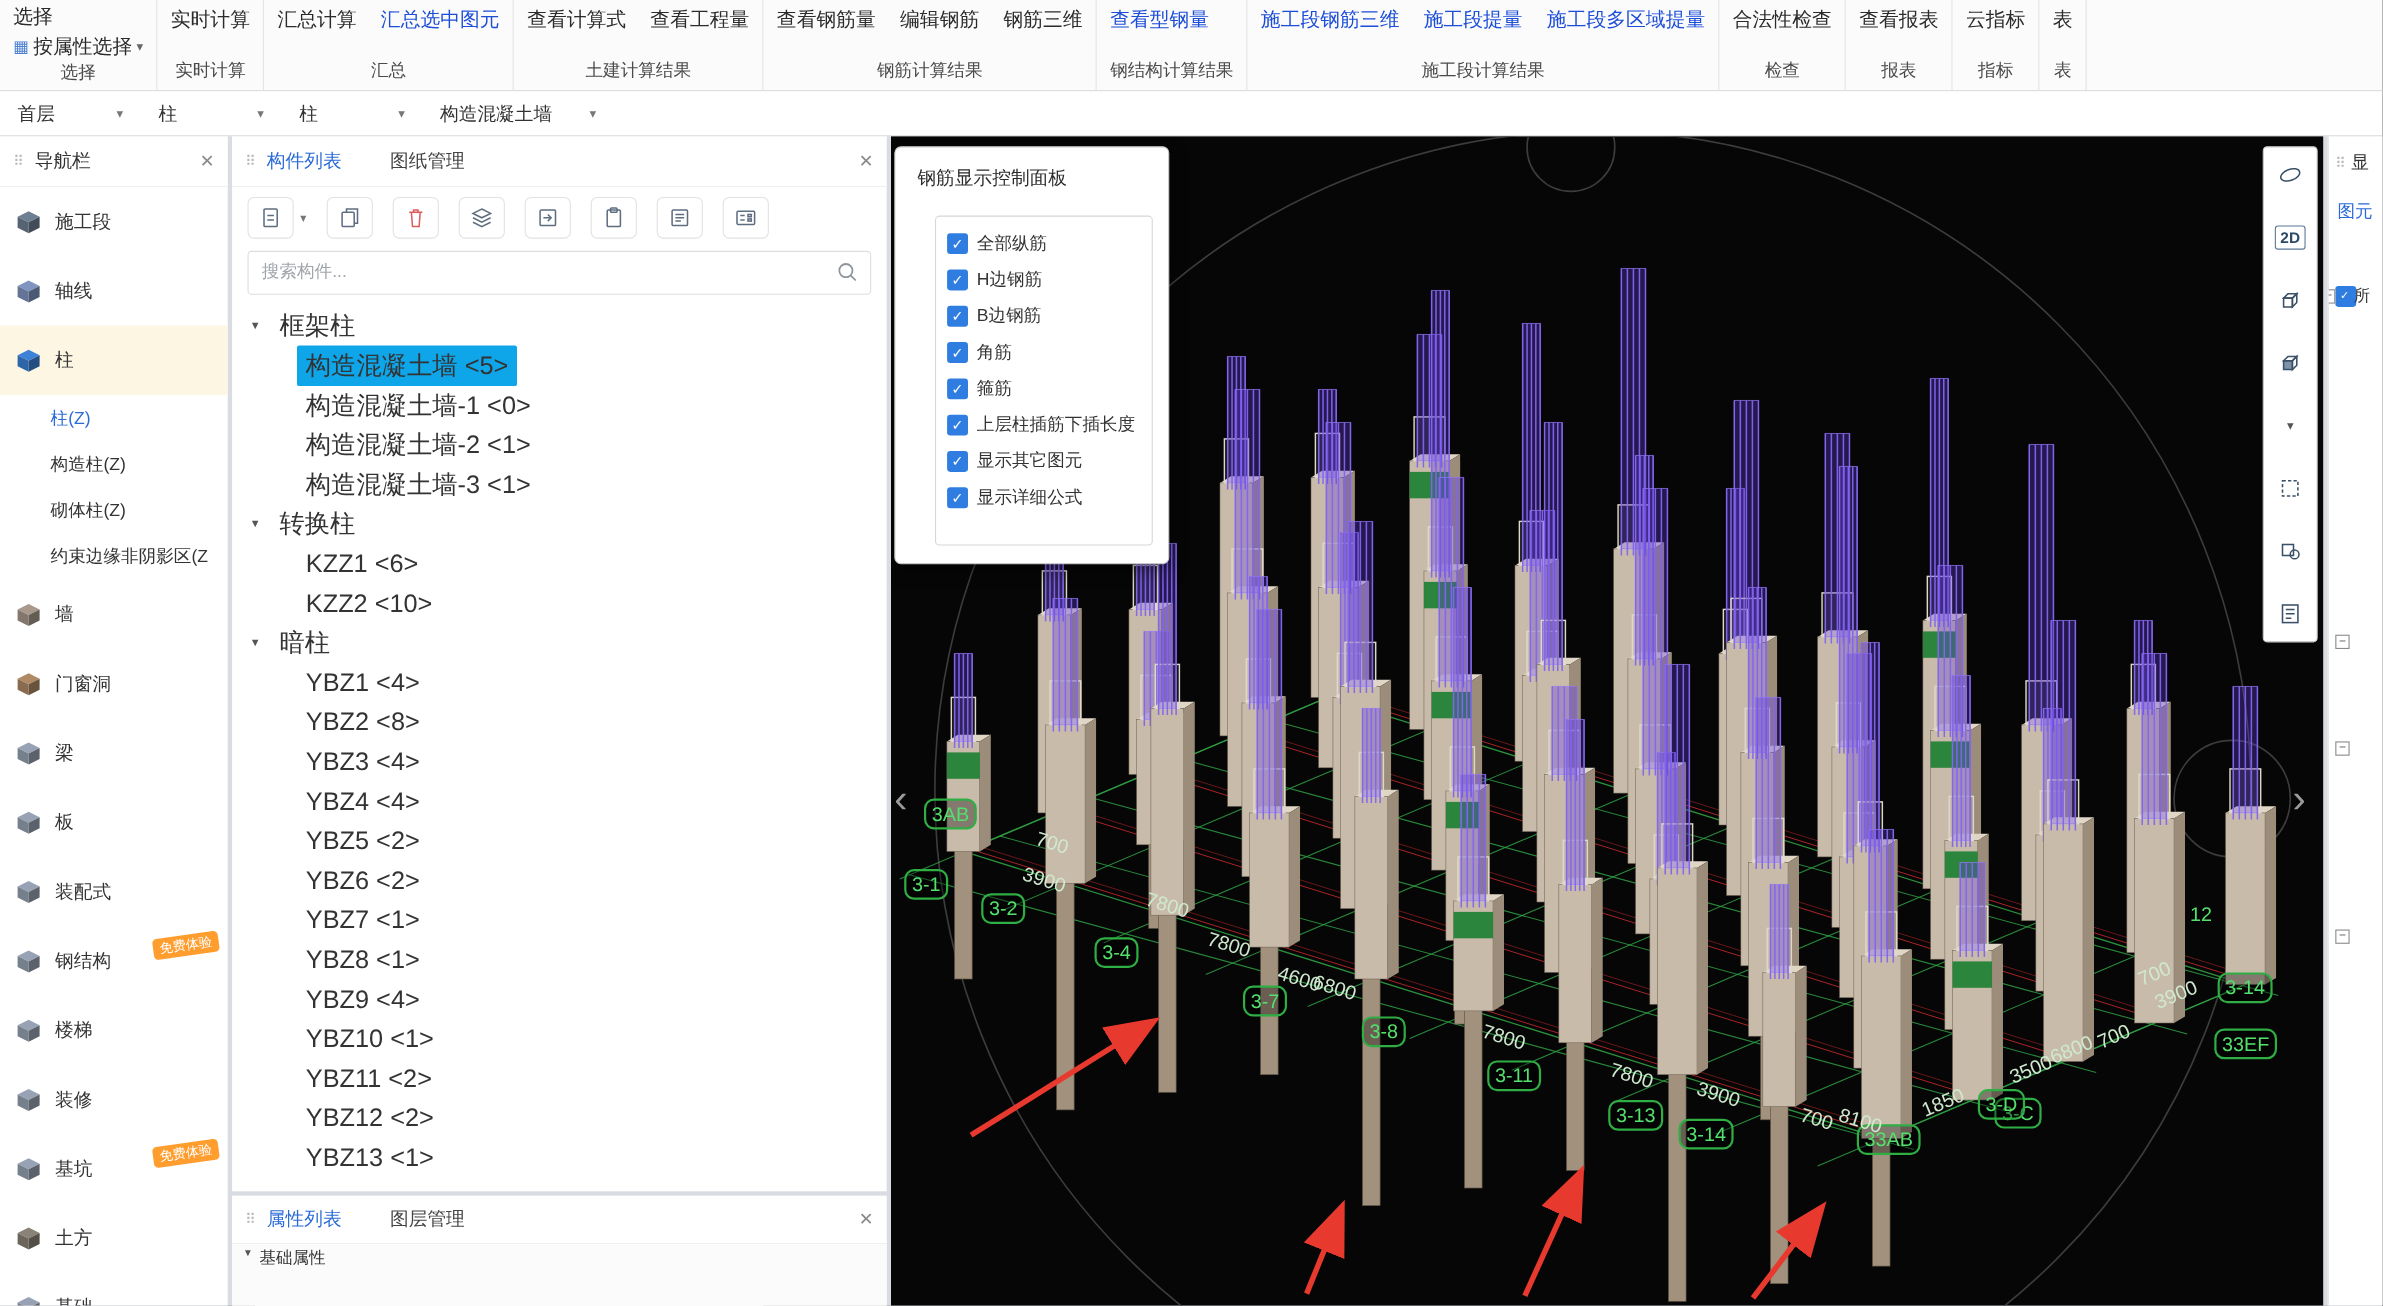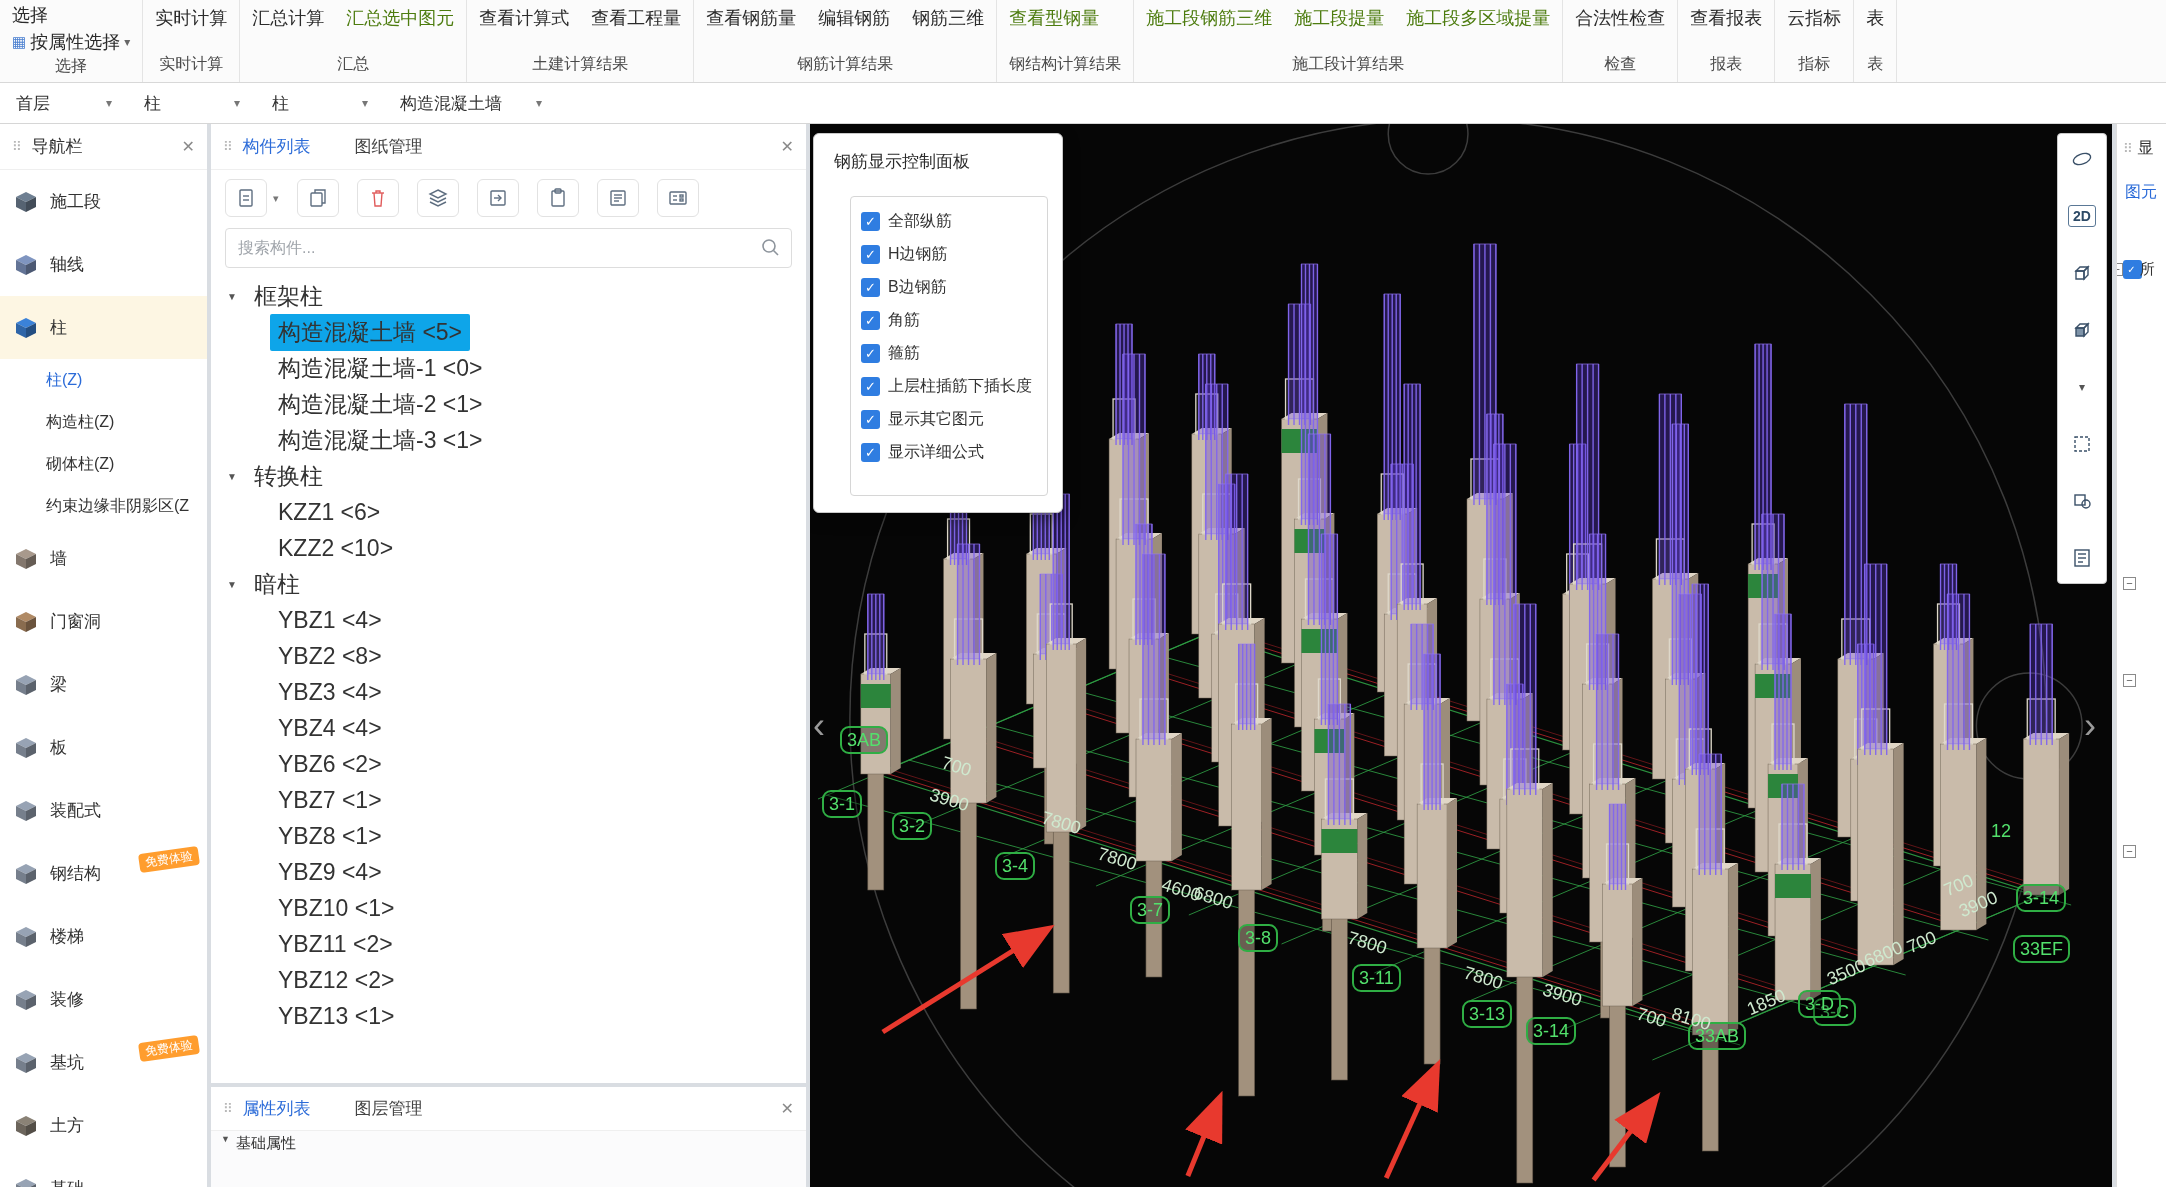--- a/index.html
+++ b/index.html
@@ -11,21 +11,21 @@
   }
   .app { position:relative; width:2166px; height:1187px; }
 
   
   .ribbon { height:83px; background:#fbfbfb; border-bottom:1px solid #d8d8d8; display:flex; overflow:hidden; }
   .ribbon-groups { display:flex; width:100%; }
   .ribbon-group { display:flex; flex-direction:column; justify-content:space-between; border-right:1px solid #e4e4e4; padding:0 12px; flex:0 0 auto; }
   .rg-buttons { display:flex; gap:22px; align-items:flex-start; padding-top:6px; }
   .ribbon-group.stack .rg-buttons { flex-direction:column; gap:3px; padding-top:3px; }
   .rb { background:none; border:none; padding:0; font:18px "Liberation Sans","DejaVu Sans",sans-serif; color:#2b2b2b; cursor:pointer; white-space:nowrap; display:flex; align-items:center; }
-  .rb.disabled { color:#4d7c0f; cursor:default;text-align:right; }
+  .rb.disabled { color:#1d4ed8; cursor:default;text-align:right; }
   .rb .rb-grid { display:none; color:#4a7fd0; margin-right:4px; font-size:15px; }
   .rb.icon .rb-grid { display:inline; }
   .rb .rb-caret { display:none; color:#666; font-size:12px; margin-left:4px; }
   .rb.caret .rb-caret { display:inline; }
   .rg-label { text-align:center; font-size:16px; color:#4a4a4a; padding:2px 0 7px; white-space:nowrap; }
 
   
   .layerbar { height:41px; background:#fff; border-bottom:1px solid #d6d6d6; display:flex; align-items:stretch; }
   .layer-selects { display:flex; }
   .layer-select { min-width:128px; padding:0 16px; display:flex; align-items:center; gap:34px; font-size:17px; color:#333; cursor:pointer; }
@@ -680,20 +680,24 @@
             <div class="tree-row">
               <span class="tri">▼</span>
               <span class="tree-label">YBZ3 &lt;4&gt;</span>
             </div>
 
             <div class="tree-row">
               <span class="tri">▼</span>
               <span class="tree-label">YBZ4 &lt;4&gt;</span>
             </div>
 
+            <div class="tree-row">
+              <span class="tri">▼</span>
+              <span class="tree-label">YBZ5 &lt;2&gt;</span>
+            </div>
 
             <div class="tree-row">
               <span class="tri">▼</span>
               <span class="tree-label">YBZ6 &lt;2&gt;</span>
             </div>
 
             <div class="tree-row">
               <span class="tri">▼</span>
               <span class="tree-label">YBZ7 &lt;1&gt;</span>
             </div>

